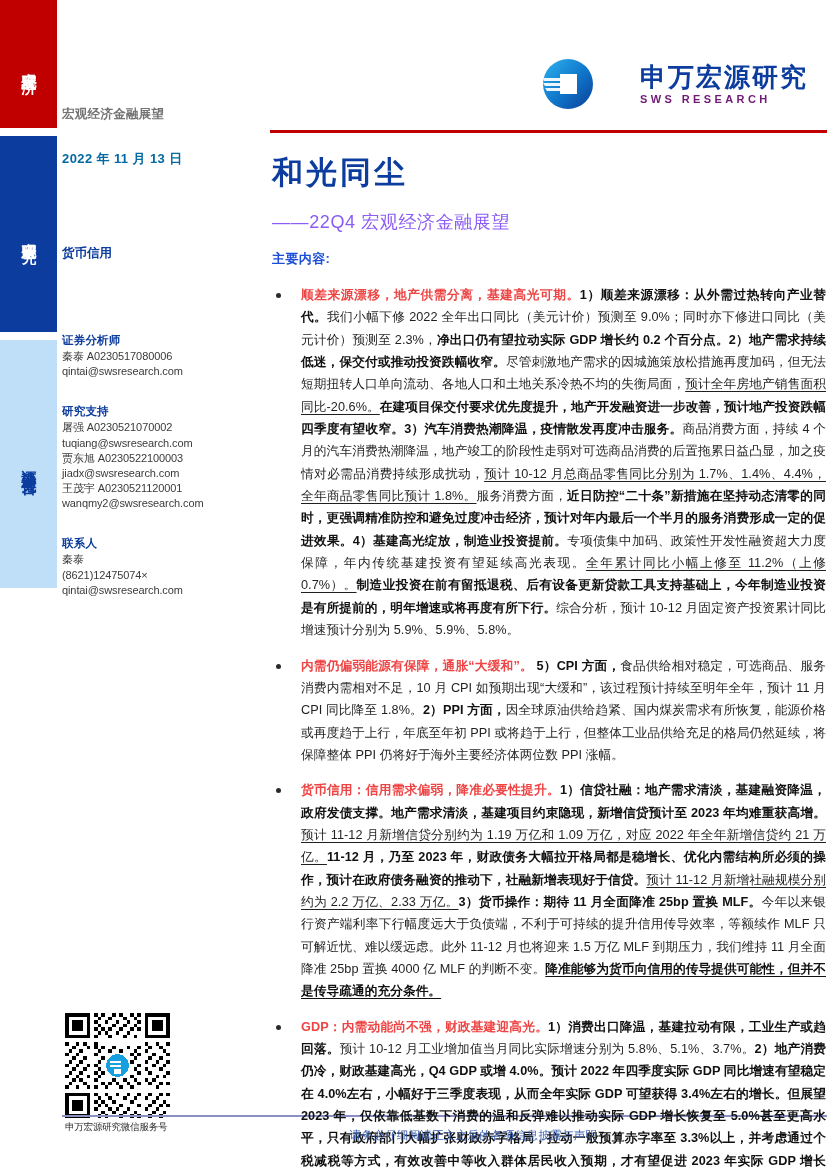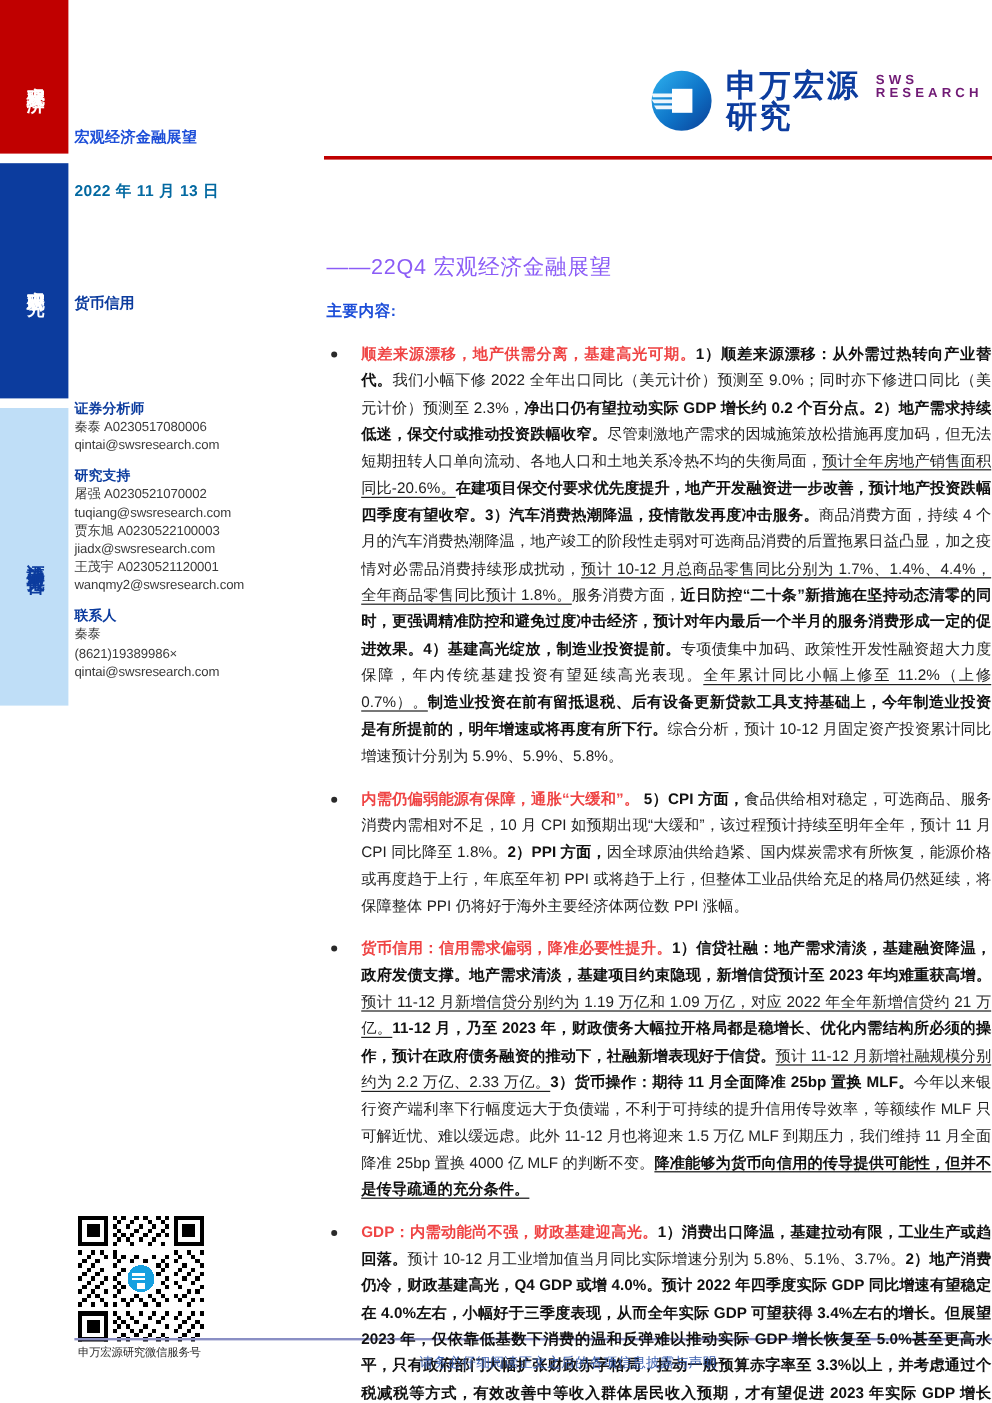--- a/index.html
+++ b/index.html
@@ -25,37 +25,37 @@
   }
   .band-red{top:0;height:128px;background:#c00000;}
   .band-red .band-label{color:#ffffff;font-size:15px;}
   .band-blue{top:136px;height:196px;background:#0c3c9e;}
   .band-blue .band-label{color:#ffffff;font-size:15px;}
   .band-lightblue{top:340px;height:248px;background:#bfdef7;}
   .band-lightblue .band-label{color:#0c3c9e;font-size:15px;}
 
   .side-kicker{
     position:absolute;left:62px;top:106px;
-    font-size:12.5px;font-weight:bold;color:#1d4ed8;
+    font-size:12.5px;font-weight:bold;color:#737373;
     letter-spacing:.3px;
   }
   .side-date{
     position:absolute;left:62px;top:150px;
     font-size:13px;font-weight:bold;color:#0369a1;
     letter-spacing:.4px;
   }
   .side-related{
     position:absolute;left:62px;top:245px;
     font-size:12.5px;font-weight:bold;color:#0c3c9e;
   }
 
   .analyst-block{position:absolute;left:62px;top:333px;width:190px;}
   .ab-head{
     font-size:11.5px;font-weight:bold;color:#0c3c9e;
-    margin-top:10px;margin-bottom:1px;letter-spacing:.2px;
+    margin-top:25px;margin-bottom:1px;letter-spacing:.2px;
   }
   .ab-head:first-child{margin-top:0;}
   .ab-line{
     font-size:11px;color:#3a3a3a;line-height:1.38;
     white-space:nowrap;letter-spacing:-.1px;
   }
 
   
   .qr-wrap{position:absolute;left:65px;top:1013px;width:120px;}
   .qr-canvas{width:105px;height:105px;display:block;background:#fff;}
@@ -67,21 +67,21 @@
     position:absolute;left:62px;top:1115px;width:765px;height:2px;
     background:#8a8fc4;
   }
 
   
   .logo-box{
     position:absolute;left:540px;top:56px;
     display:flex;align-items:center;gap:9px;
   }
   .logo-mark{width:56px;height:56px;position:relative;flex:none;}
-  .logo-text{display:flex;flex-direction:row;line-height:1;}
+  .logo-text{display:flex;flex-direction:column;line-height:1;margin-left:35px;}
   .logo-cn{
     font-size:26px;font-weight:bold;color:#0c3c9e;
     letter-spacing:2px;
   }
   .logo-en{
     font-size:11px;font-weight:bold;color:#701a75;
     letter-spacing:3.4px;margin-top:4px;
   }
   .header-rule{
     position:absolute;left:270px;top:130px;width:557px;height:3px;
@@ -173,21 +173,21 @@
     <div class="ab-head">研究支持</div>
     <div class="ab-line">屠强 A0230521070002</div>
     <div class="ab-line">tuqiang@swsresearch.com</div>
     <div class="ab-line">贾东旭 A0230522100003</div>
     <div class="ab-line">jiadx@swsresearch.com</div>
     <div class="ab-line">王茂宇 A0230521120001</div>
     <div class="ab-line">wanqmy2@swsresearch.com</div>
 
     <div class="ab-head">联系人</div>
     <div class="ab-line">秦泰</div>
-    <div class="ab-line">(8621)19389986×</div>
+    <div class="ab-line">(8621)12475074×</div>
     <div class="ab-line">qintai@swsresearch.com</div>
   </div>
 
   <div class="qr-wrap">
     <svg class="qr-canvas" viewBox="0 0 29 29" shape-rendering="crispEdges">
       <rect width="29" height="29" fill="#fff"></rect>
       <g fill="#000">
         <rect x="0" y="0" width="7" height="1"></rect>
           <rect x="0" y="6" width="7" height="1"></rect>
         <rect x="0" y="0" width="1" height="7"></rect>
@@ -418,20 +418,21 @@
       <rect x="20" y="18" width="17" height="20" fill="#ffffff"></rect>
       <path d="M28 3 a25 25 0 0 1 0 50 a19 19 0 0 0 0 -50 z" fill="#0b3f96" opacity="0.25"></path>
     </svg>
     <div class="logo-text">
       <div class="logo-cn">申万宏源研究</div>
       <div class="logo-en">SWS RESEARCH</div>
     </div>
   </div>
   <div class="header-rule"></div>
 
+  <div class="doc-title">和光同尘</div>
   <div class="doc-subtitle">——22Q4 宏观经济金融展望</div>
   <div class="main-head">主要内容:</div>
 
   <div class="body-col">
     <div class="bullet"><span class="hl">顺差来源漂移，地产供需分离，基建高光可期。</span><b>1）顺差来源漂移：从外需过热转向产业替代。</b>我们小幅下修 2022 全年出口同比（美元计价）预测至 9.0%；同时亦下修进口同比（美元计价）预测至 2.3%，<b>净出口仍有望拉动实际 GDP 增长约 0.2 个百分点。2）地产需求持续低迷，保交付或推动投资跌幅收窄。</b>尽管刺激地产需求的因城施策放松措施再度加码，但无法短期扭转人口单向流动、各地人口和土地关系冷热不均的失衡局面，<span class="u">预计全年房地产销售面积同比-20.6%。</span><b>在建项目保交付要求优先度提升，地产开发融资进一步改善，预计地产投资跌幅四季度有望收窄。3）汽车消费热潮降温，疫情散发再度冲击服务。</b>商品消费方面，持续 4 个月的汽车消费热潮降温，地产竣工的阶段性走弱对可选商品消费的后置拖累日益凸显，加之疫情对必需品消费持续形成扰动，<span class="u">预计 10-12 月总商品零售同比分别为 1.7%、1.4%、4.4%，全年商品零售同比预计 1.8%。</span>服务消费方面，<b>近日防控“二十条”新措施在坚持动态清零的同时，更强调精准防控和避免过度冲击经济，预计对年内最后一个半月的服务消费形成一定的促进效果。4）基建高光绽放，制造业投资提前。</b>专项债集中加码、政策性开发性融资超大力度保障，年内传统基建投资有望延续高光表现。<span class="u">全年累计同比小幅上修至 11.2%（上修 0.7%）。</span><b>制造业投资在前有留抵退税、后有设备更新贷款工具支持基础上，今年制造业投资是有所提前的，明年增速或将再度有所下行。</b>综合分析，预计 10-12 月固定资产投资累计同比增速预计分别为 5.9%、5.9%、5.8%。</div>
     <div class="bullet"><span class="hl">内需仍偏弱能源有保障，通胀“大缓和”。</span> <b>5）CPI 方面，</b>食品供给相对稳定，可选商品、服务消费内需相对不足，10 月 CPI 如预期出现“大缓和”，该过程预计持续至明年全年，预计 11 月 CPI 同比降至 1.8%。<b>2）PPI 方面，</b>因全球原油供给趋紧、国内煤炭需求有所恢复，能源价格或再度趋于上行，年底至年初 PPI 或将趋于上行，但整体工业品供给充足的格局仍然延续，将保障整体 PPI 仍将好于海外主要经济体两位数 PPI 涨幅。</div>
     <div class="bullet"><span class="hl">货币信用：信用需求偏弱，降准必要性提升。</span><b>1）信贷社融：地产需求清淡，基建融资降温，政府发债支撑。地产需求清淡，基建项目约束隐现，新增信贷预计至 2023 年均难重获高增。</b><span class="u">预计 11-12 月新增信贷分别约为 1.19 万亿和 1.09 万亿，对应 2022 年全年新增信贷约 21 万亿。</span><b>11-12 月，乃至 2023 年，财政债务大幅拉开格局都是稳增长、优化内需结构所必须的操作，预计在政府债务融资的推动下，社融新增表现好于信贷。</b><span class="u">预计 11-12 月新增社融规模分别约为 2.2 万亿、2.33 万亿。</span><b>3）货币操作：期待 11 月全面降准 25bp 置换 MLF。</b>今年以来银行资产端利率下行幅度远大于负债端，不利于可持续的提升信用传导效率，等额续作 MLF 只可解近忧、难以缓远虑。此外 11-12 月也将迎来 1.5 万亿 MLF 到期压力，我们维持 11 月全面降准 25bp 置换 4000 亿 MLF 的判断不变。<span class="ub">降准能够为货币向信用的传导提供可能性，但并不是传导疏通的充分条件。</span></div>
     <div class="bullet"><span class="hl">GDP：内需动能尚不强，财政基建迎高光。</span><b>1）消费出口降温，基建拉动有限，工业生产或趋回落。</b>预计 10-12 月工业增加值当月同比实际增速分别为 5.8%、5.1%、3.7%。<b>2）地产消费仍冷，财政基建高光，Q4 GDP 或增 4.0%。预计 2022 年四季度实际 GDP 同比增速有望稳定在 4.0%左右，小幅好于三季度表现，从而全年实际 GDP 可望获得 3.4%左右的增长。但展望 2023 年，仅依靠低基数下消费的温和反弹难以推动实际 GDP 增长恢复至 5.0%甚至更高水平，只有政府部门大幅扩张财政赤字格局，拉动一般预算赤字率至 3.3%以上，并考虑通过个税减税等方式，有效改善中等收入群体居民收入预期，才有望促进 2023 年实际 GDP 增长 4.5%或更高。</b></div>
 
   </div>

